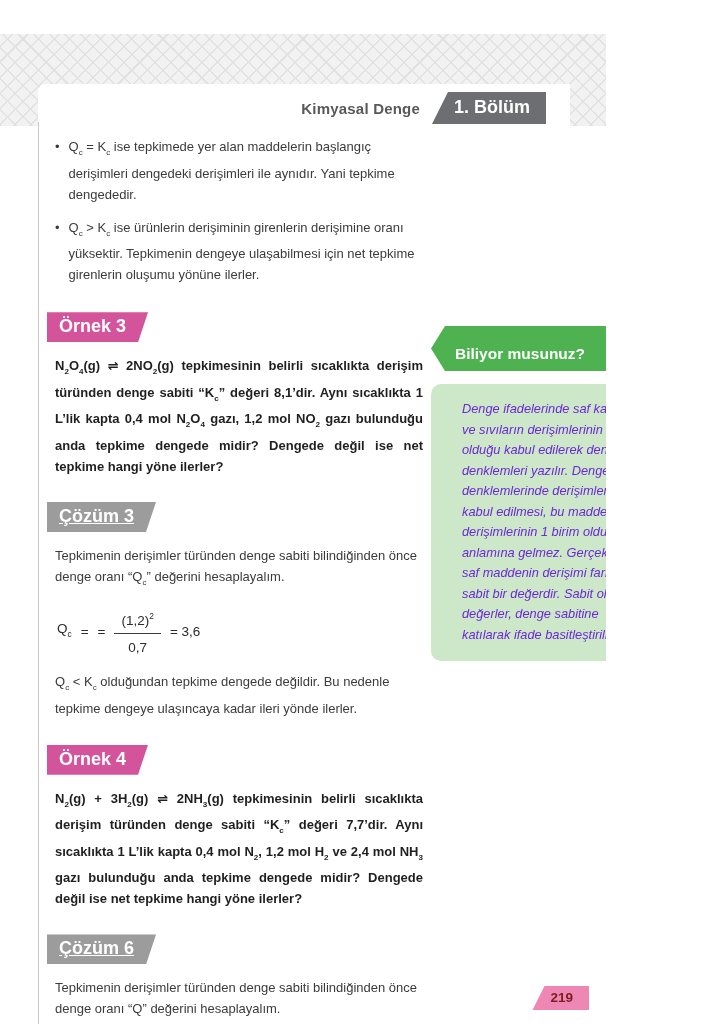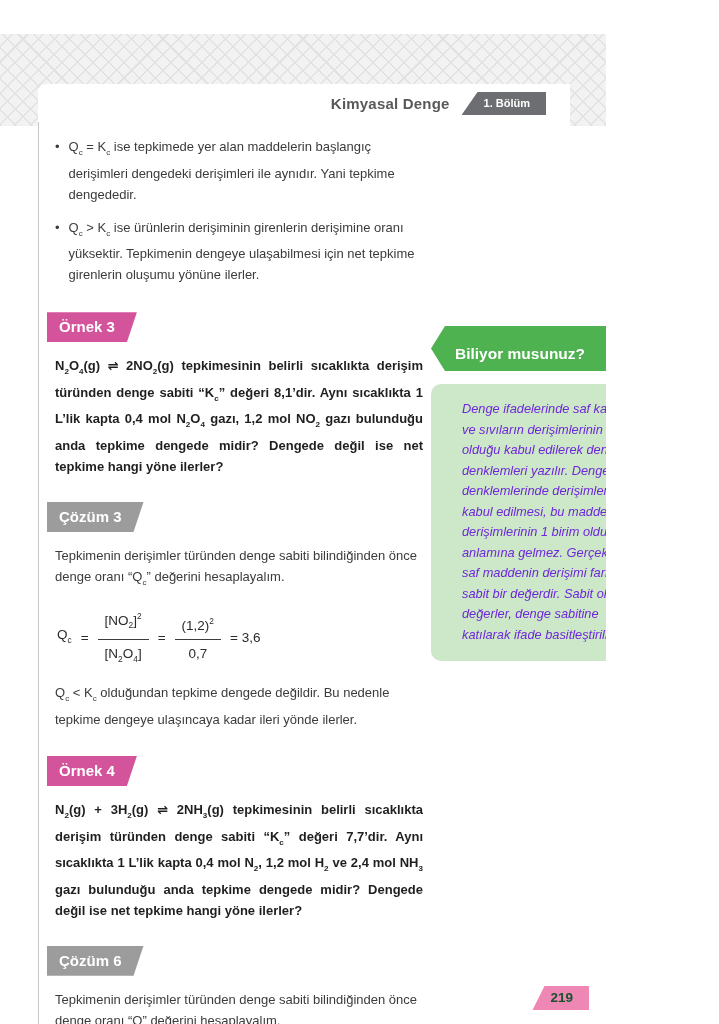--- a/index.html
+++ b/index.html
@@ -10,35 +10,35 @@
   .hatch{position:absolute;top:0;left:0;width:100%;height:92px;background-color:#f2f2f2;
     background-image:
       repeating-linear-gradient(45deg,#e2e2e2 0 1.5px,transparent 1.5px 11px),
       repeating-linear-gradient(-45deg,#e2e2e2 0 1.5px,transparent 1.5px 11px);}
   .card{position:absolute;top:50px;left:38px;right:36px;bottom:12px;background:#fff;border-radius:8px 0 0 0;}
   .left-rule{position:absolute;left:38px;top:88px;width:1px;height:924px;background:#c9c9c9;}
 
   
   .header{position:absolute;top:58px;right:60px;display:flex;align-items:center;gap:12px;z-index:3;}
   .header-title{font-size:15px;font-weight:600;color:#58595b;letter-spacing:.2px;}
-  .chapter-tab{background:var(--tab-gray,#6d6e71);color:#fff;font-weight:700;font-size:11px;
+  .chapter-tab{background:var(--tab-gray,#6d6e71);color:#fff;font-weight:700;font-size:18px;
     padding:5px 16px 6px 22px;clip-path:polygon(16px 0,100% 0,100% 100%,0 100%);}
 
   
   .main-col{position:absolute;left:55px;top:102px;width:368px;font-size:13px;line-height:21px;}
   .body-text{margin:0 0 11px;}
   .bullet{display:flex;gap:9px;margin:0 0 12px;}
   .bullet .dot{flex:0 0 auto;}
   .problem{margin:0 0 10px;font-weight:700;color:#1f1f1f;text-align:justify;}
 
-  .badge{display:inline-block;color:#fff;font-weight:700;font-size:15px;
+  .badge{display:inline-block;color:#fff;font-weight:700;font-size:18px;
     padding:4px 22px 5px 12px;margin:15px 0 13px -8px;
     clip-path:polygon(0 0,100% 0,calc(100% - 10px) 100%,0 100%);}
   .badge-pink{background:var(--accent-pink,#d4549c);}
-  .badge-gray{background:var(--solution-gray,#9c9c9c);}
+  .badge-gray{background:var(--solution-gray,#9c9c9c);text-decoration:underline;}
 
   
   .formula{display:flex;align-items:center;gap:9px;margin:13px 0 13px 2px;font-size:13.5px;color:#2b2b2b;}
   .frac{display:inline-flex;flex-direction:column;align-items:center;}
   .frac .num{padding:0 7px 3px;border-bottom:1.2px solid #3c3c3c;text-align:center;}
   .frac .den{padding:3px 7px 0;text-align:center;}
   sub{font-size:.62em;} sup{font-size:.62em;}
 
   
   .sidebar{position:absolute;left:431px;top:292px;width:250px;}
@@ -47,21 +47,21 @@
     font-family:"DejaVu Sans",sans-serif;line-height:1;}
   .know-banner{position:relative;z-index:2;background:var(--green,#4db24f);color:#fff;font-weight:700;
     font-size:15.5px;padding:19px 10px 8px 24px;
     clip-path:polygon(0 50%,14px 0,100% 0,100% 100%,14px 100%);}
   .know-box{margin-top:13px;background:var(--light-green,#cde8c8);border-radius:10px;
     padding:15px 31px 16px;font-style:italic;font-size:12.8px;line-height:20.5px;color:#6d28d9;}
   .know-box p{margin:0;}
 
   
   .page-number{position:absolute;right:17px;bottom:48px;background:var(--page-badge-pink,#ef87b5);
-    color:#14532d;font-weight:700;font-size:13.5px;padding:4px 16px 5px 18px;
+    color:#7f1d1d;font-weight:700;font-size:13.5px;padding:4px 16px 5px 18px;
     clip-path:polygon(12px 0,100% 0,100% 100%,0 100%);}
 </style>
 </head>
 <body>
 
 <div class="page">
 
   <div class="hatch"></div>
   <div class="card"></div>
   <div class="left-rule"></div>
@@ -86,24 +86,20 @@
 
     <div class="badge badge-pink">Örnek 3</div>
     <p class="problem">N<sub>2</sub>O<sub>4</sub>(g) ⇌ 2NO<sub>2</sub>(g) tepkimesinin belirli sıcaklıkta derişim türünden denge sabiti “K<sub>c</sub>” değeri 8,1’dir. Aynı sıcaklıkta 1 L’lik kapta 0,4 mol N<sub>2</sub>O<sub>4</sub> gazı, 1,2 mol NO<sub>2</sub> gazı bulunduğu anda tepkime dengede midir? Dengede değil ise net tepkime hangi yöne ilerler?</p>
 
     <div class="badge badge-gray">Çözüm 3</div>
     <p class="body-text">Tepkimenin derişimler türünden denge sabiti bilindiğinden önce denge oranı “Q<sub>c</sub>” değerini hesaplayalım.</p>
 
     <div class="formula">
       <span class="sym">Q<sub>c</sub></span>
       <span class="sym">=</span>
-      <span class="frac">
-        <span class="num">[NO<sub>2</sub>]<sup>2</sup></span>
-        <span class="den">[N<sub>2</sub>O<sub>4</sub>]</span>
-      </span>
       <span class="sym">=</span>
       <span class="frac">
         <span class="num">(1,2)<sup>2</sup></span>
         <span class="den">0,7</span>
       </span>
       <span class="sym">= 3,6</span>
     </div>
 
     <p class="body-text">Q<sub>c</sub> &lt; K<sub>c</sub> olduğundan tepkime dengede değildir. Bu nedenle tepkime dengeye ulaşıncaya kadar ileri yönde ilerler.</p>
 

